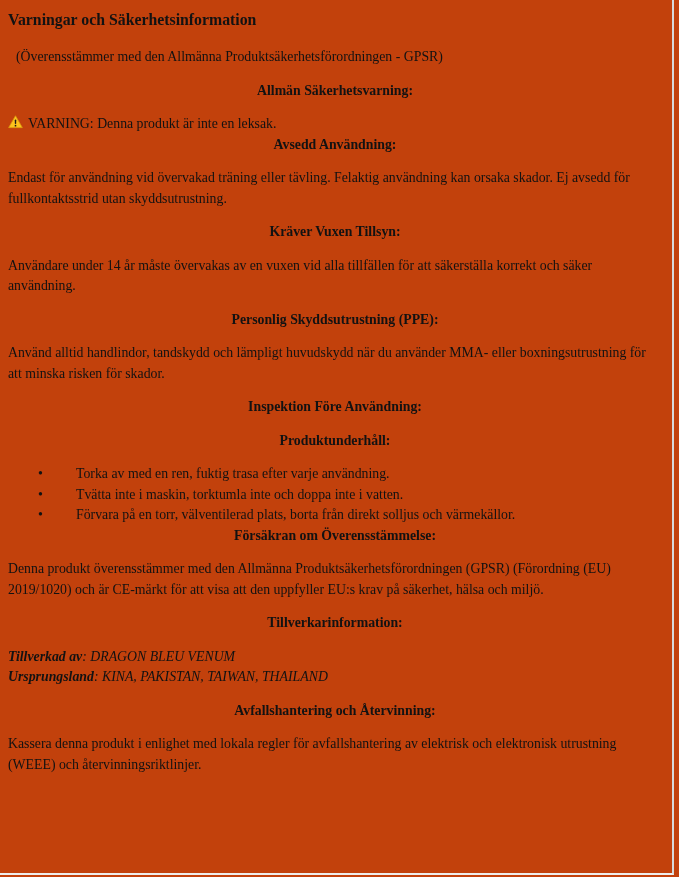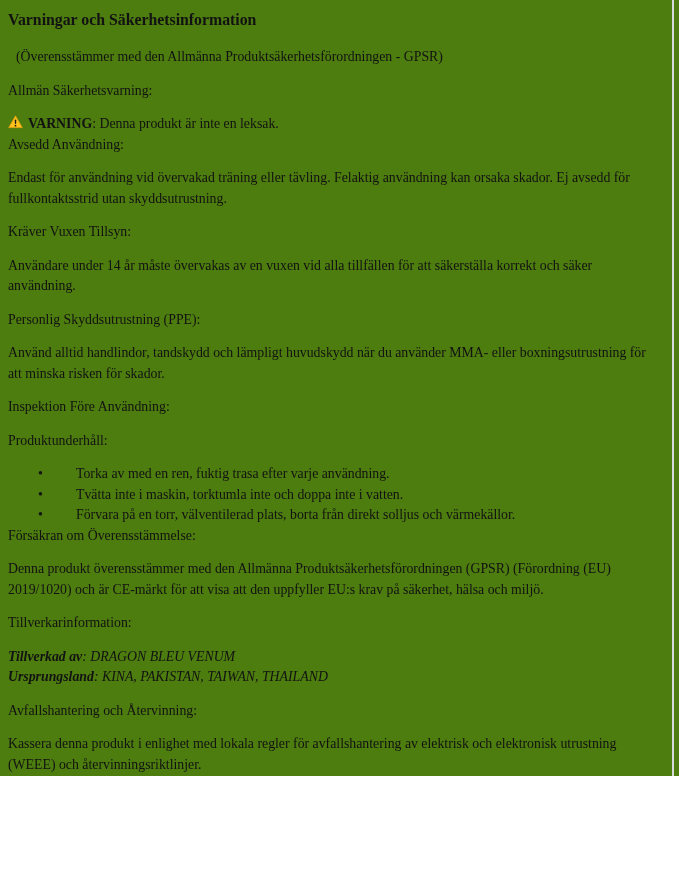--- a/index.html
+++ b/index.html
@@ -3,22 +3,22 @@
 <meta charset="utf-8">
 <style>
   html, body {
     margin: 0;
     padding: 0;
     background: #ffffff;
   }
   .page {
     position: relative;
     width: 679px;
-    height: 776px;
-    background: #4d7c0f;
+    height: 877px;
+    background: #c2410c;
     box-sizing: border-box;
     font-family: "Liberation Serif", "DejaVu Serif", serif;
     font-size: 13.8px;
     line-height: 20.5px;
     color: #121212;
     overflow: hidden;
   }
   .page-inner {
     box-sizing: border-box;
     width: 674px;
@@ -30,30 +30,31 @@
   .doc-title {
     font-size: 15.8px;
     font-weight: bold;
     margin: 0 0 16px 0;
     line-height: 22px;
   }
   .subtitle {
     margin: 0 0 13px 8px;
   }
   .sec-heading {
-    font-weight: normal;
+    font-weight: bold;
     margin: 0 0 13px 0;
+    text-align: center;
   }
   .para {
     margin: 0 0 13px 0;
   }
   .warning-line {
     margin: 0;
   }
-  .warning-line .warn-label { font-weight: bold; text-align: center; }
+  .warning-line .warn-label { font-weight: normal; text-align: center; }
   .warning-icon {
     display: inline-block;
     width: 15px;
     height: 14px;
     margin-right: 5px;
     vertical-align: -1px;
   }
   ul.bullet-list {
     list-style: none;
     margin: 0;

